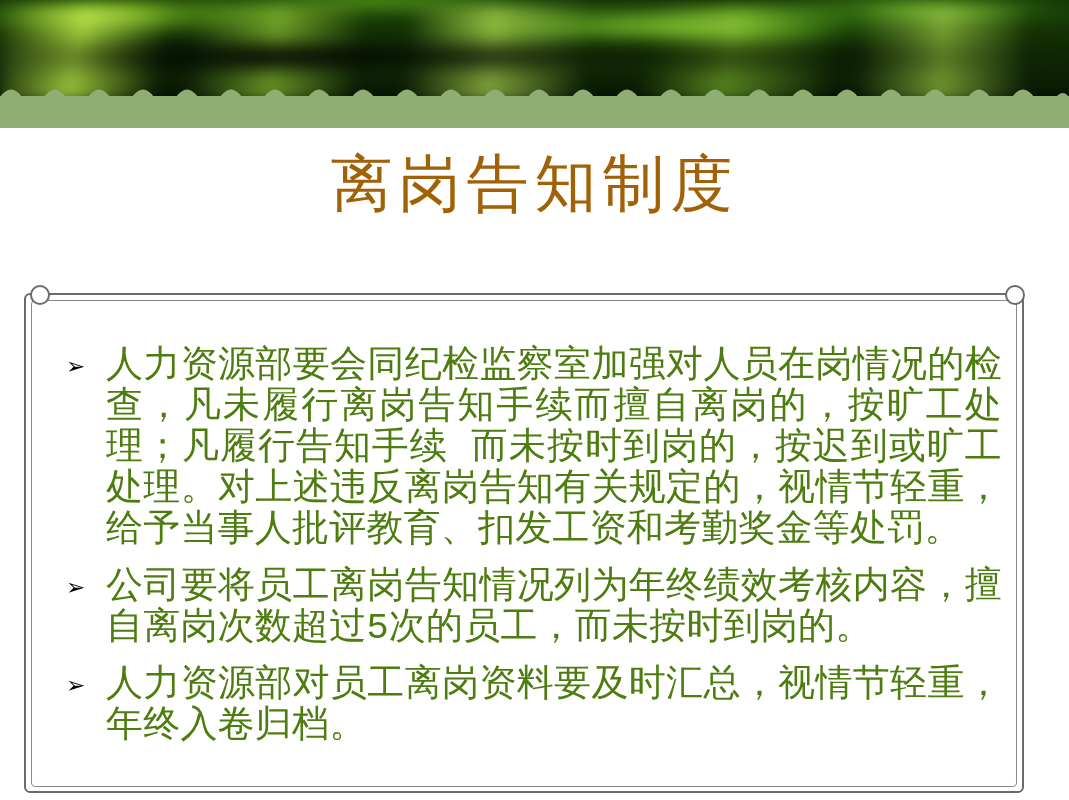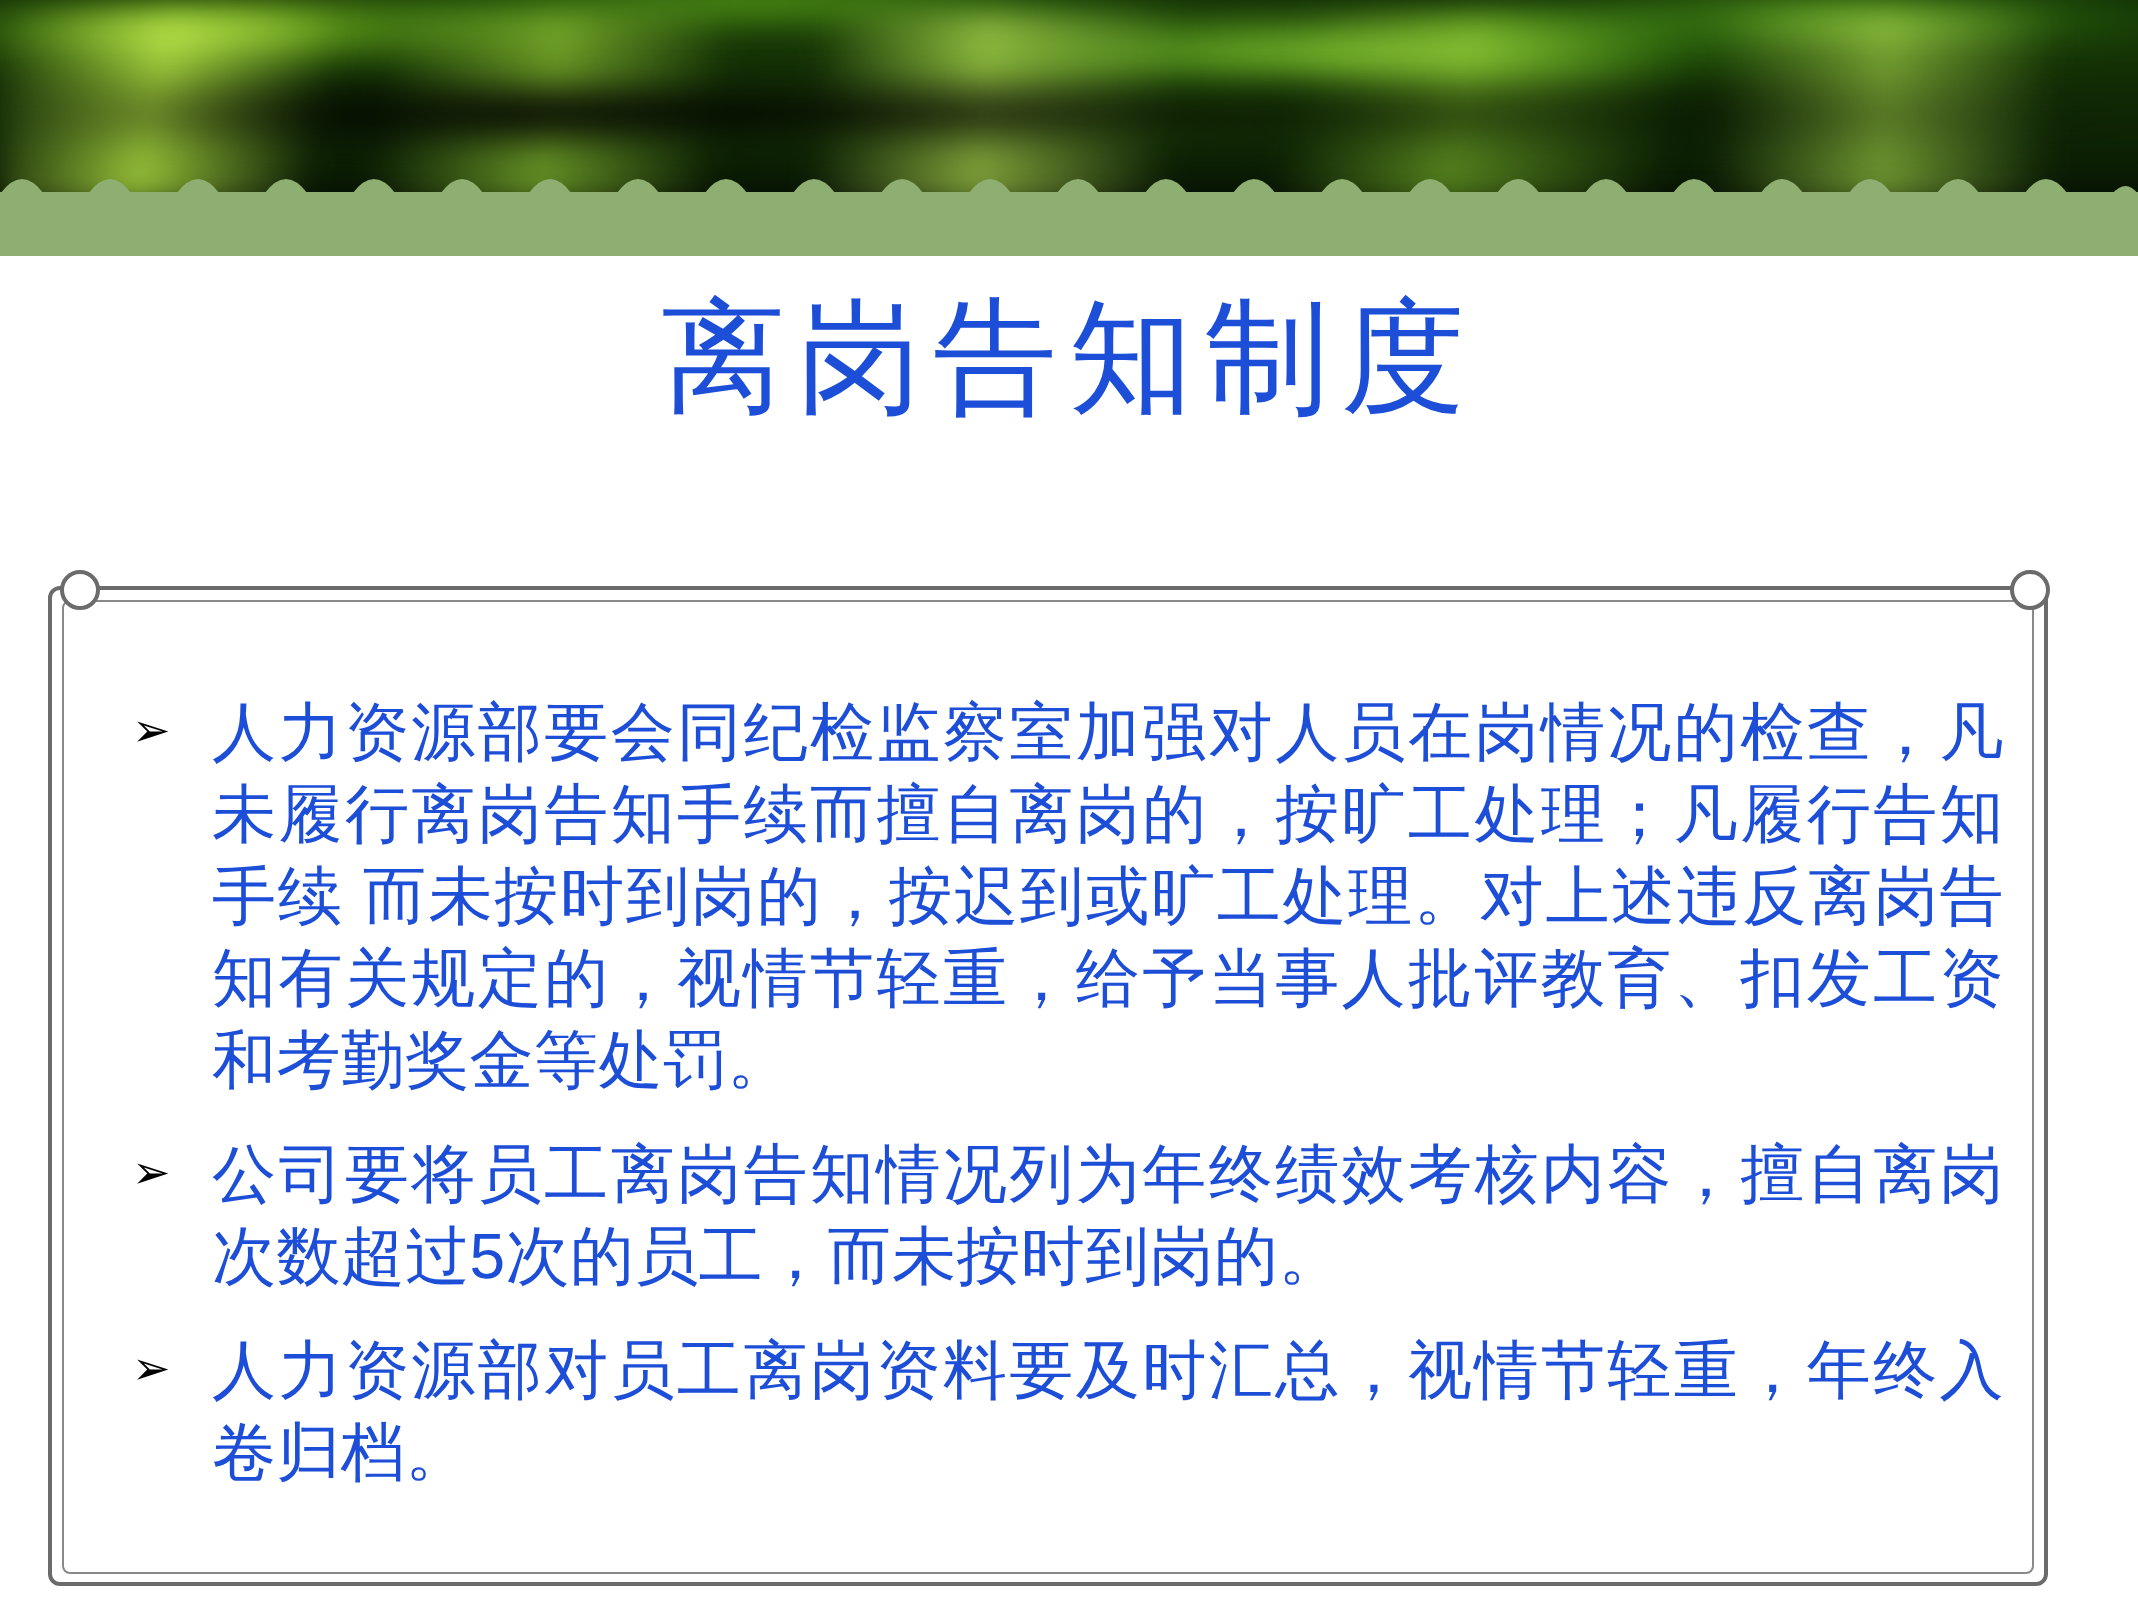--- a/index.html
+++ b/index.html
@@ -91,24 +91,24 @@
     height: 22px;
   }
 
   
   .title {
     position: absolute;
     top: 150px;
     left: 0;
     width: 1069px;
     text-align: center;
-    font-family: Liberation Mono, monospace;
+    font-family: Liberation Sans, sans-serif;
     font-size: 62px;
     letter-spacing: 6px;
-    color: #1d4ed8;
+    color: #a16207;
     line-height: 1.1;
   }
 
   
   .body-frame {
     position: absolute;
     top: 293px;
     left: 24px;
     width: 1000px;
     height: 500px;
@@ -156,24 +156,24 @@
     font-family: "DejaVu Sans", sans-serif;
     font-size: 23px;
     line-height: 41px;
     color: #000000;
     text-align: left;
     padding-left: 4px;
     box-sizing: border-box;
   }
   .bullet-text {
     flex: 1 1 auto;
-    font-family: Liberation Sans, sans-serif;
-    font-size: 32px;
+    font-family: Liberation Mono, monospace;
+    font-size: 37px;
     line-height: 41px;
-    color: #1d4ed8;
+    color: #4d7c0f;
     text-align: justify;
     letter-spacing: 0.2px;
   }
 </style>
 </head>
 <body>
 
 <div class="slide">
 
   <div class="banner">

